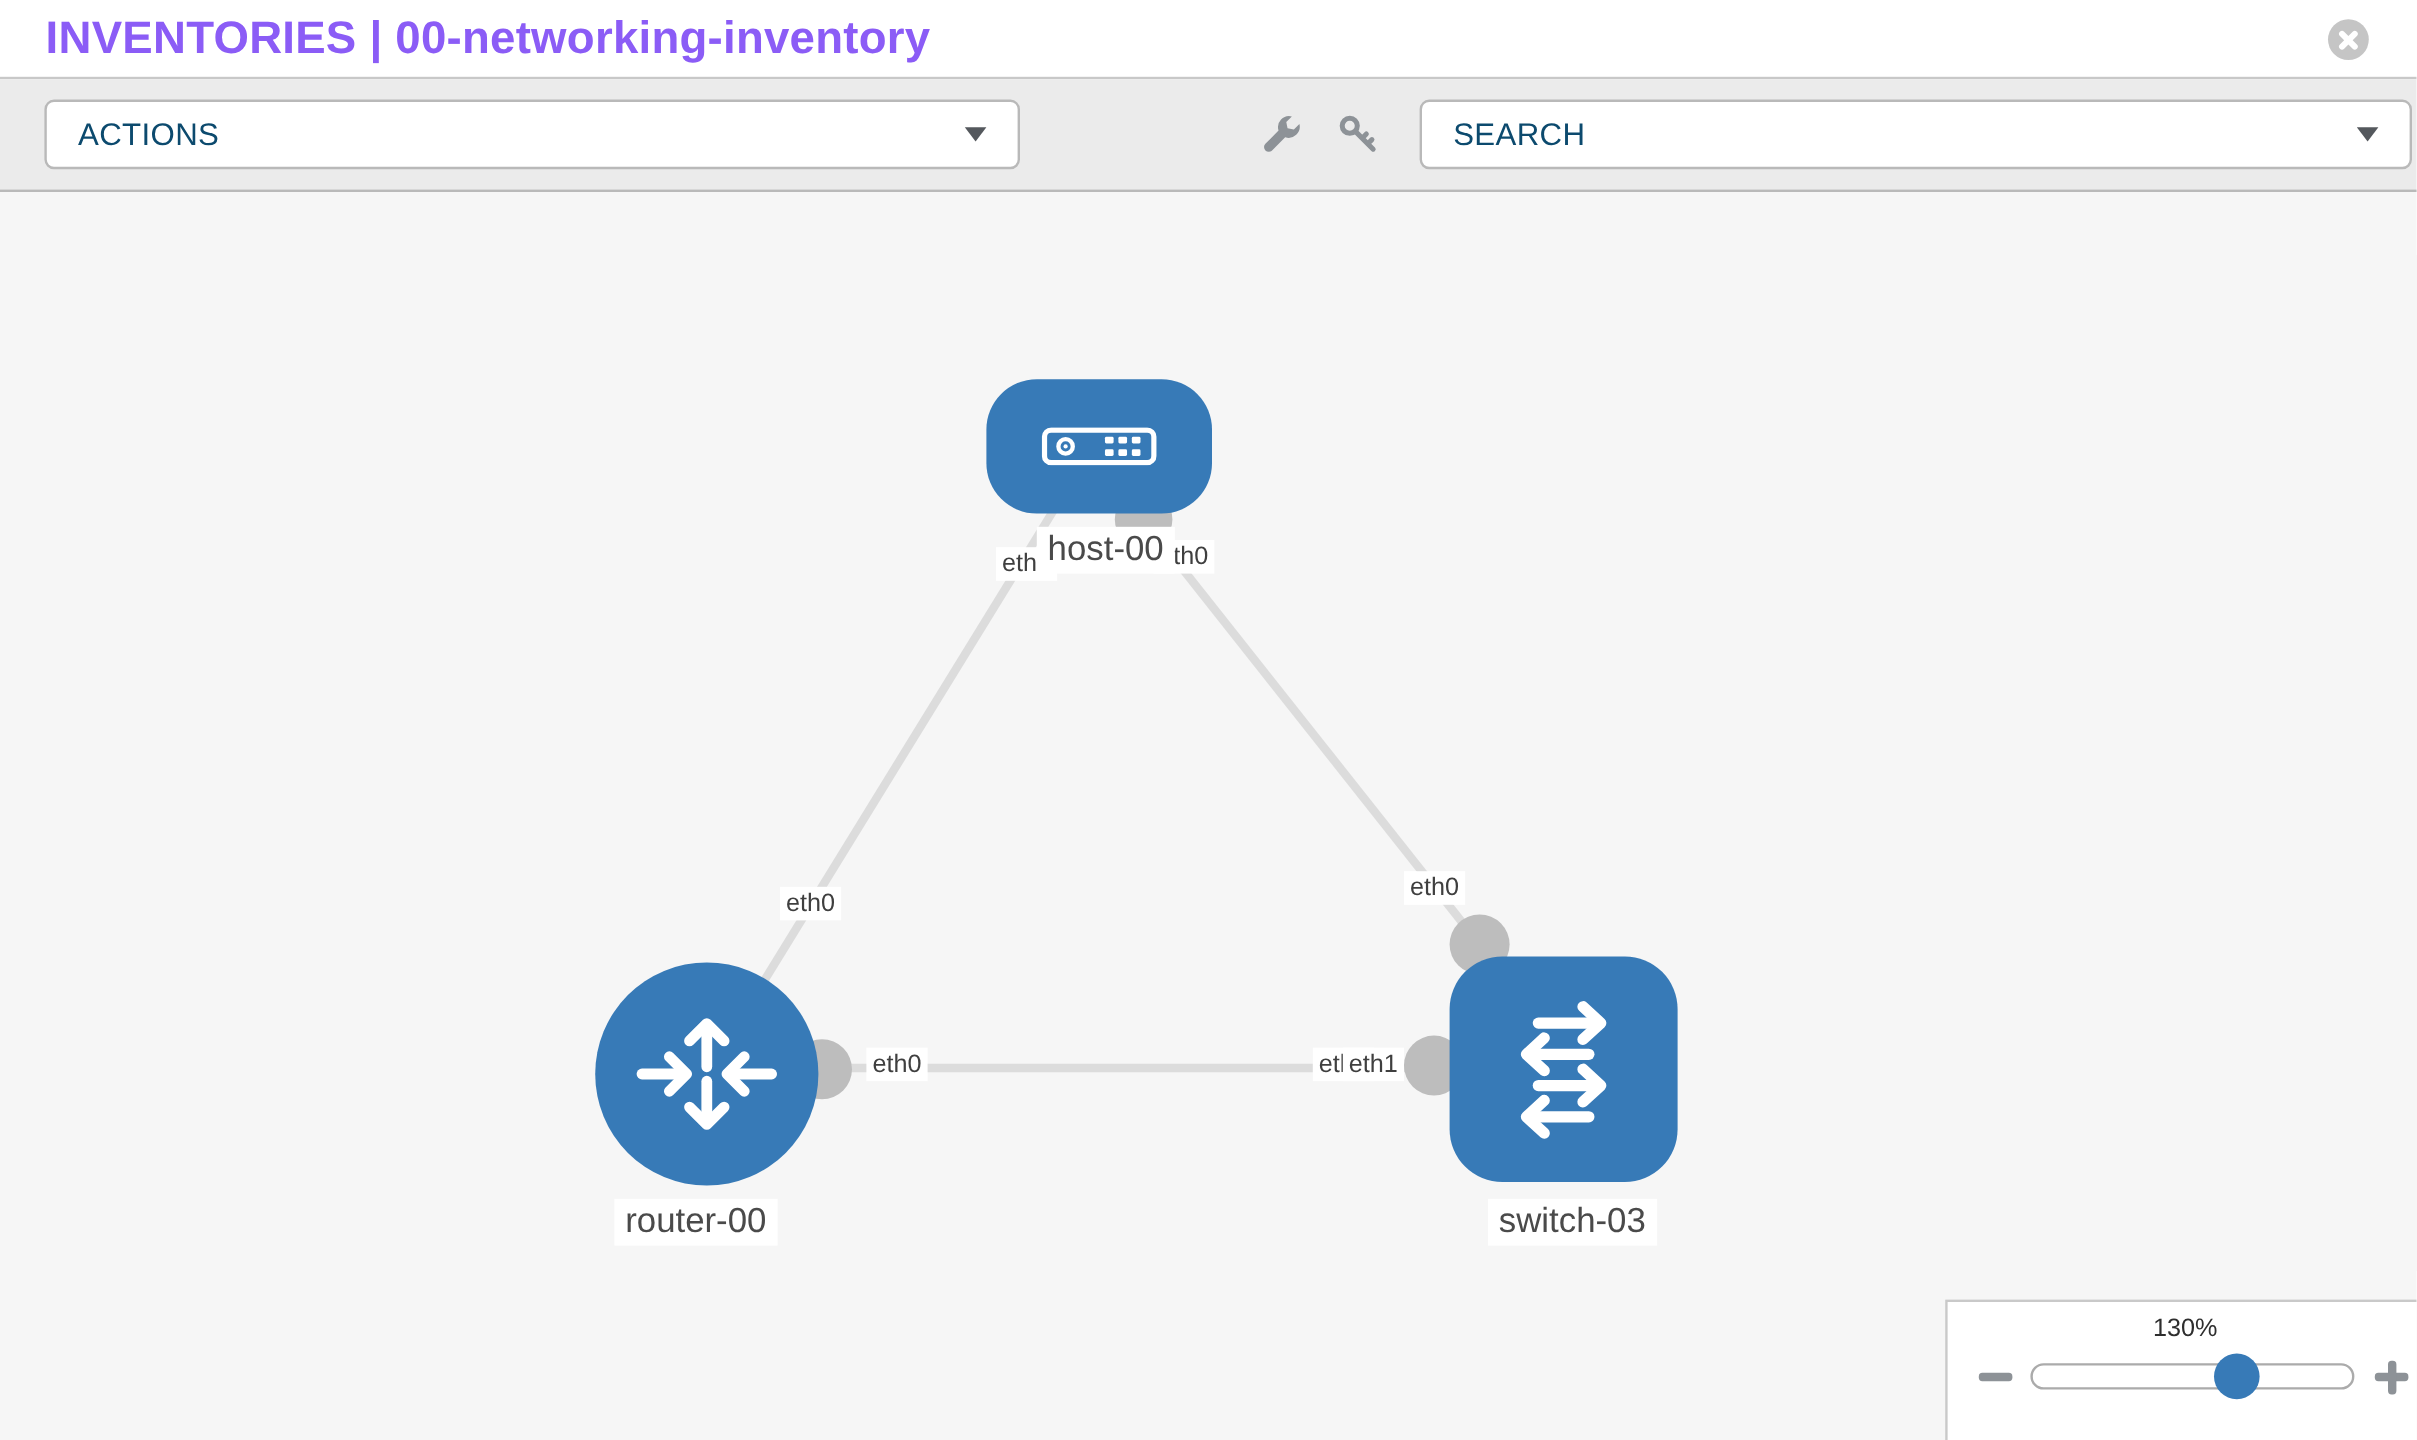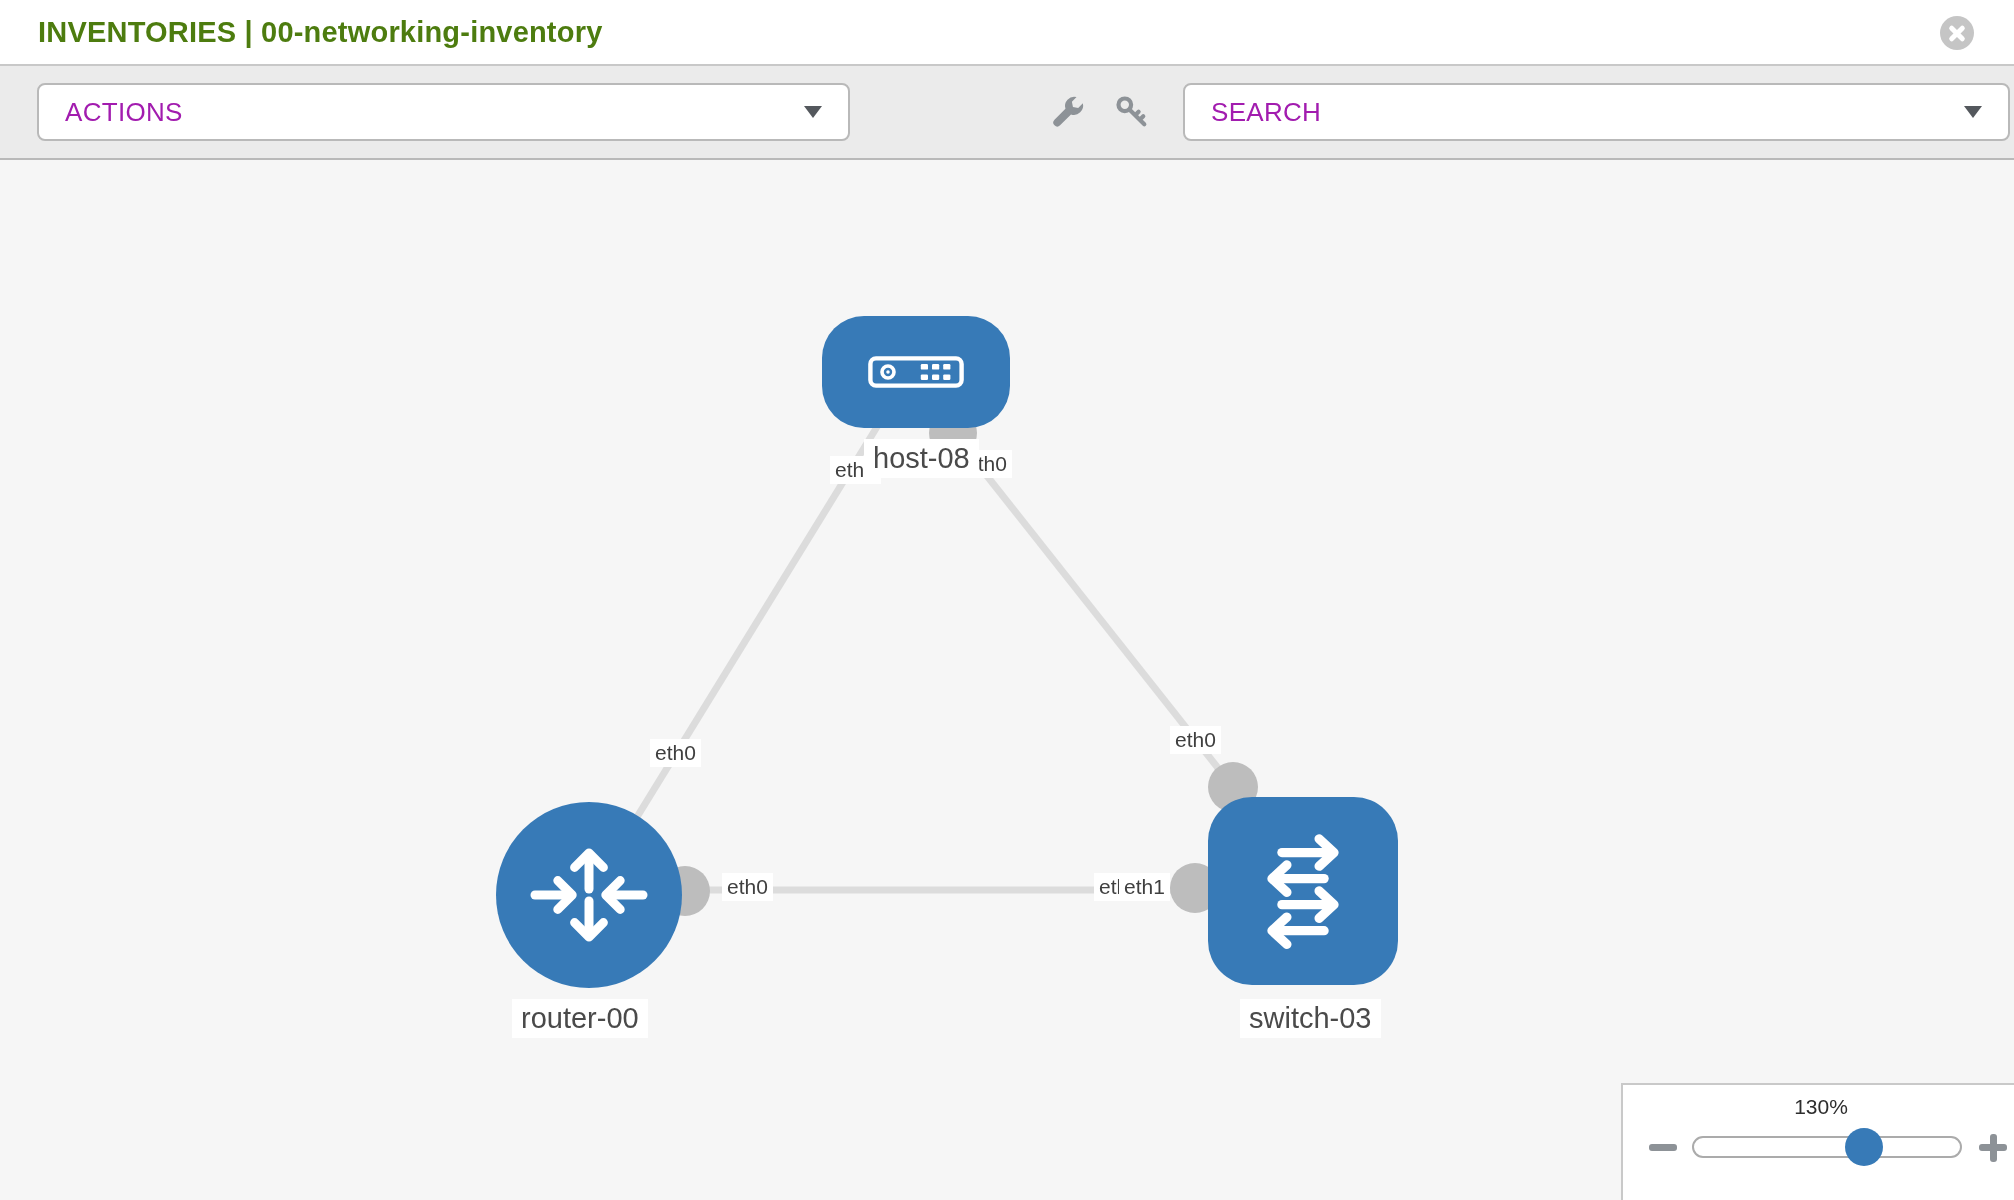--- a/index.html
+++ b/index.html
@@ -2,34 +2,34 @@
 <html><head>
 <meta charset="utf-8">
 <style>
   html,body{margin:0;padding:0;background:#fff;}
   .app{position:relative;width:2014px;height:1200px;overflow:hidden;
        font-family:"Liberation Sans","DejaVu Sans",sans-serif;background:#fff;}
 
   
   .header{position:absolute;left:0;top:0;width:100%;height:64px;background:#fff;
           border-bottom:2px solid #c8c8c8;display:flex;align-items:center;}
-  .page-title{margin:0 0 0 38px;font-size:29px;font-weight:bold;color:#4d7c0f;letter-spacing:.2px;}
+  .page-title{margin:0 0 0 38px;font-size:38px;font-weight:bold;color:#8b5cf6;letter-spacing:.2px;}
   .close-btn{position:absolute;right:40px;top:16px;width:34px;height:34px;border:none;background:transparent;padding:0;cursor:pointer;}
   .close-circle{position:relative;display:block;width:34px;height:34px;border-radius:50%;background:#c5c5c5;}
   .close-circle .xbar{position:absolute;left:7px;top:14.5px;width:20px;height:5px;border-radius:3px;background:#fff;}
   .close-circle .xbar.a{transform:rotate(45deg);}
   .close-circle .xbar.b{transform:rotate(-45deg);}
 
   
   .toolbar{position:absolute;left:0;top:66px;width:100%;height:92px;background:#ebebeb;
            border-bottom:2px solid #b9b9b9;}
   .select{position:absolute;top:17px;height:58px;background:#fff;border:2px solid #b9b9b9;
           border-radius:8px;display:flex;align-items:center;box-sizing:border-box;
           padding:0 26px;cursor:pointer;}
-  .select .sel-label{font-size:26px;color:#a21caf;letter-spacing:.3px;text-align:center;}
+  .select .sel-label{font-size:26px;color:#0c4a6e;letter-spacing:.3px;text-align:center;}
   .select.actions{left:37px;width:813px;}
   .select.search{left:1183px;width:827px;gap:44px;}
   .caret{margin-left:auto;width:0;height:0;border-left:9px solid transparent;
          border-right:9px solid transparent;border-top:12px solid #54585d;}
   .tool-btn{position:absolute;top:27px;width:40px;height:40px;border:none;background:transparent;padding:0;cursor:pointer;}
   .tool-btn.wrench{left:1048px;}
   .tool-btn.key{left:1112px;}
 
   
   .canvas{position:absolute;left:0;top:160px;width:2014px;height:1040px;background:#f6f6f6;overflow:hidden;}
@@ -170,21 +170,21 @@
       </svg>
     </div>
 
     <span class="chip eth eth-switch-under">eth0</span>
     <span class="chip eth eth-switch-over">eth1</span>
     <span class="chip eth eth-host-left">eth0</span>
     <span class="chip eth eth-host-right">eth0</span>
     <span class="chip eth eth-link-left">eth0</span>
     <span class="chip eth eth-router-right">eth0</span>
     <span class="chip eth eth-link-right">eth0</span>
-    <span class="chip node-label host-label">host-08</span>
+    <span class="chip node-label host-label">host-00</span>
     <span class="chip node-label router-label">router-00</span>
     <span class="chip node-label switch-label">switch-03</span>
 
     <div class="zoom-panel">
       <div class="zoom-level">130%</div>
       <span class="zoom-minus">
           <i class="hbar"></i>
         </span>
       <div class="zoom-track">
         <div class="zoom-handle"></div>

